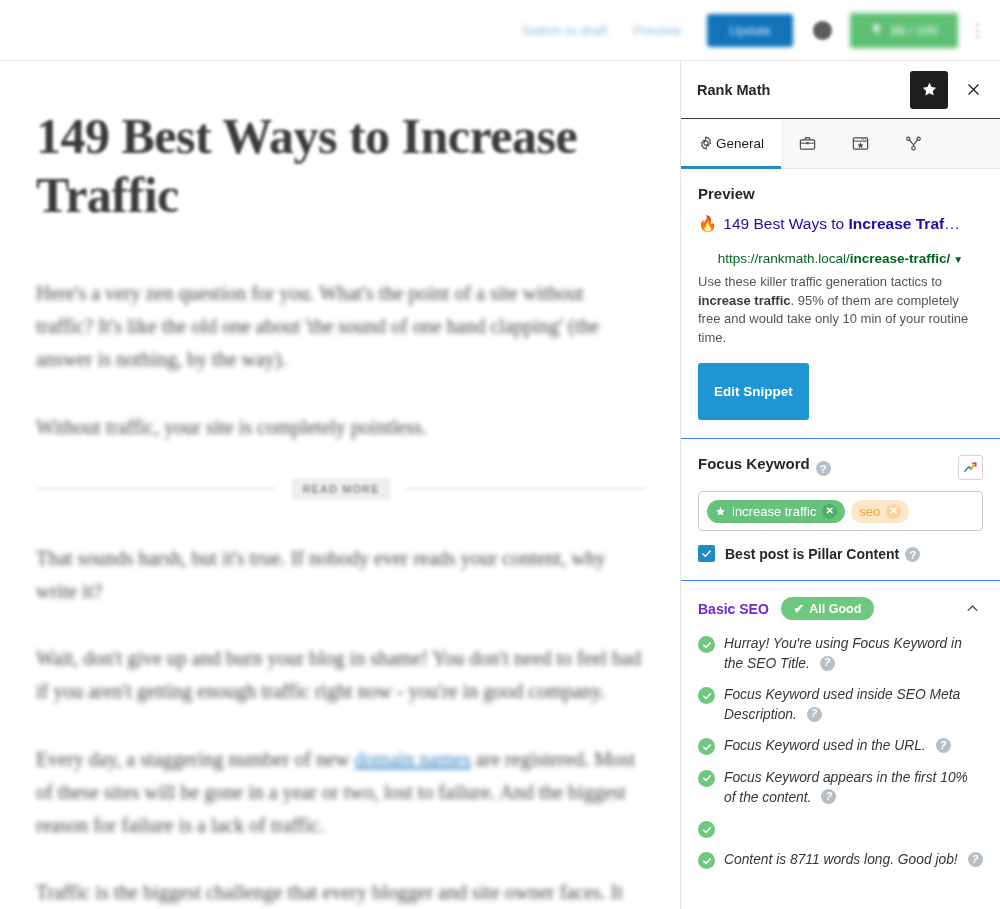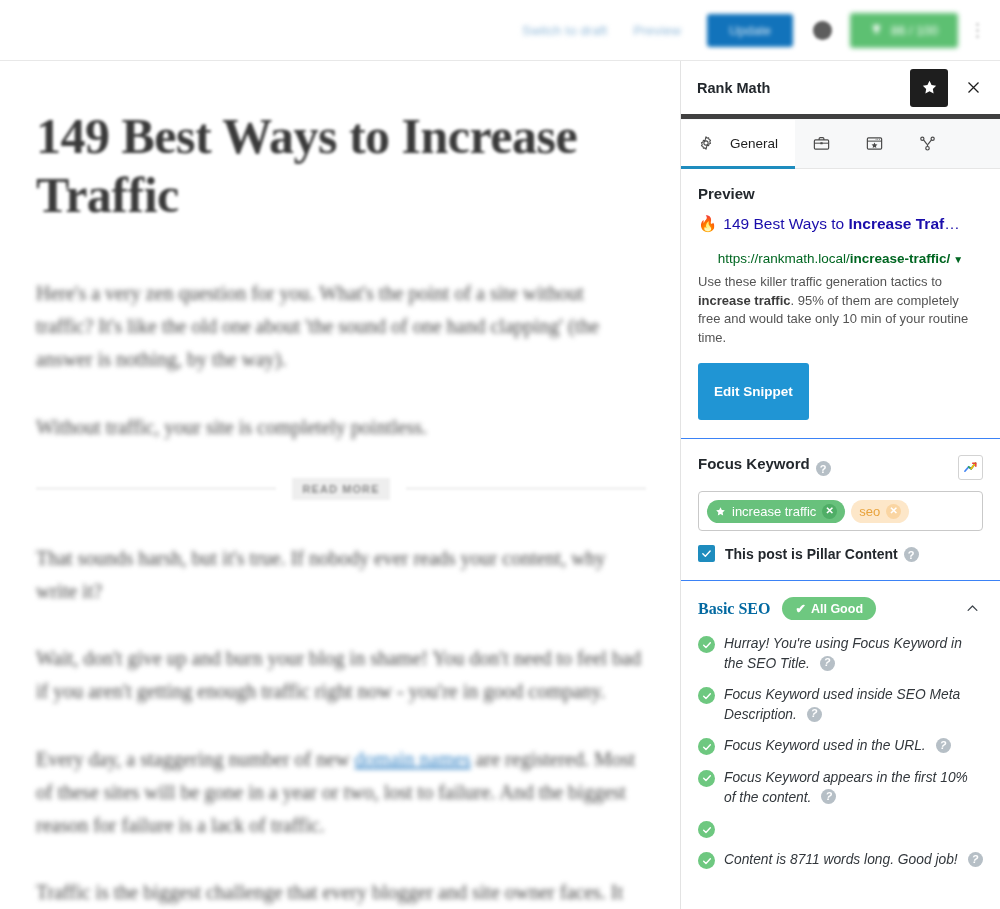--- a/index.html
+++ b/index.html
@@ -81,40 +81,40 @@
   .rm-panel {
     position: absolute; top: 61px; left: 680px;
     width: 320px; height: 848px;
     background: #ffffff;
     border-left: 1px solid #e3e3e3;
     overflow: hidden;
     display: flex; flex-direction: column;
   }
   .rm-head {
     height: 58px; display: flex; align-items: center;
-    padding: 0 14px 0 16px; border-bottom: 5px solid #404040;
+    padding: 0 14px 0 16px; border-bottom: 1px solid #404040;
     flex: 0 0 auto;
   }
   .rm-head-title { font-size: 14.5px; font-weight: 700; color: #23282d; flex: 1 1 auto; }
   .rm-star-btn {
     width: 38px; height: 38px; background: #1e1e1e; border-radius: 3px;
     display: flex; align-items: center; justify-content: center; cursor: pointer;
     margin-right: 12px;
   }
   .rm-close {
     width: 26px; height: 26px; display: flex; align-items: center;
     justify-content: center; cursor: pointer; color: #1e1e1e;
   }
 
   .rm-tabs {
     height: 50px; display: flex; align-items: stretch;
     background: #f7f8f9; border-bottom: 1px solid #e6e6e6; flex: 0 0 auto;
   }
   .rm-tab {
-    display: flex; align-items: center; gap: 16px; padding: 0 17px;
+    display: flex; align-items: center; gap: 2px; padding: 0 17px;
     cursor: pointer; color: #4b4b4b; font-size: 13.5px;
     border-bottom: 3px solid transparent; position: relative; top: 1px;
   }
   .rm-tab.active { border-bottom-color: #1e8cbe; color: #1e1e1e; background:#fff; }
   .rm-tab.icononly { padding: 0 17px; }
 
   .rm-body { flex: 1 1 auto; overflow: hidden; }
 
   .rm-section { padding: 16px 17px 18px 17px; border-bottom: 1px solid #3b82f6; }
   .rm-section.nb { border-bottom: none; }
@@ -176,21 +176,21 @@
   .pillar { display: flex; align-items: center; margin-top: 14px; }
   .cbox {
     width: 17px; height: 17px; border-radius: 2px; background: #1e8cbe;
     display: flex; align-items: center; justify-content: center;
     margin-right: 10px; cursor: pointer; flex: 0 0 auto;
   }
   .pillar-lbl { font-size: 14px; font-weight: 700; color: #23282d; }
 
   
   .bs-head { display: flex; align-items: center; }
-  .bs-title { font-size: 16px; font-weight: 700; color: #0369a1; margin-right: 12px; font-family: Liberation Serif, serif; }
+  .bs-title { font-size: 14px; font-weight: 700; color: #6d28d9; margin-right: 12px; }
   .badge-allgood {
     background: #6ec880; color: #fff; font-size: 12.5px; font-weight: 700;
     border-radius: 12px; padding: 4px 13px; display: inline-flex;
     align-items: center; gap: 5px;
   }
   .chev {
     margin-left: auto; color: #3c434a; cursor: pointer;
     display:flex; align-items:center; justify-content:center;
     width: 22px; height: 22px;
   }
@@ -340,21 +340,21 @@
             <span class="kw-x">✕</span>
           </span>
         </div>
 
         <div class="pillar">
           <span class="cbox">
             <svg width="11" height="11" viewBox="0 0 24 24">
                 <path d="M4 12.5 L9.5 18 L20 6.5" fill="none" stroke="#ffffff" stroke-width="3" stroke-linecap="round" stroke-linejoin="round"></path>
               </svg>
           </span>
-          <span class="pillar-lbl">This post is Pillar Content</span>
+          <span class="pillar-lbl">Best post is Pillar Content</span>
           <span class="help">?</span>
         </div>
       </div>
 
       <div class="rm-section nb">
         <div class="bs-head">
           <span class="bs-title">Basic SEO</span>
           <span class="badge-allgood">
             <span>✔</span>
             <span>All Good</span>

